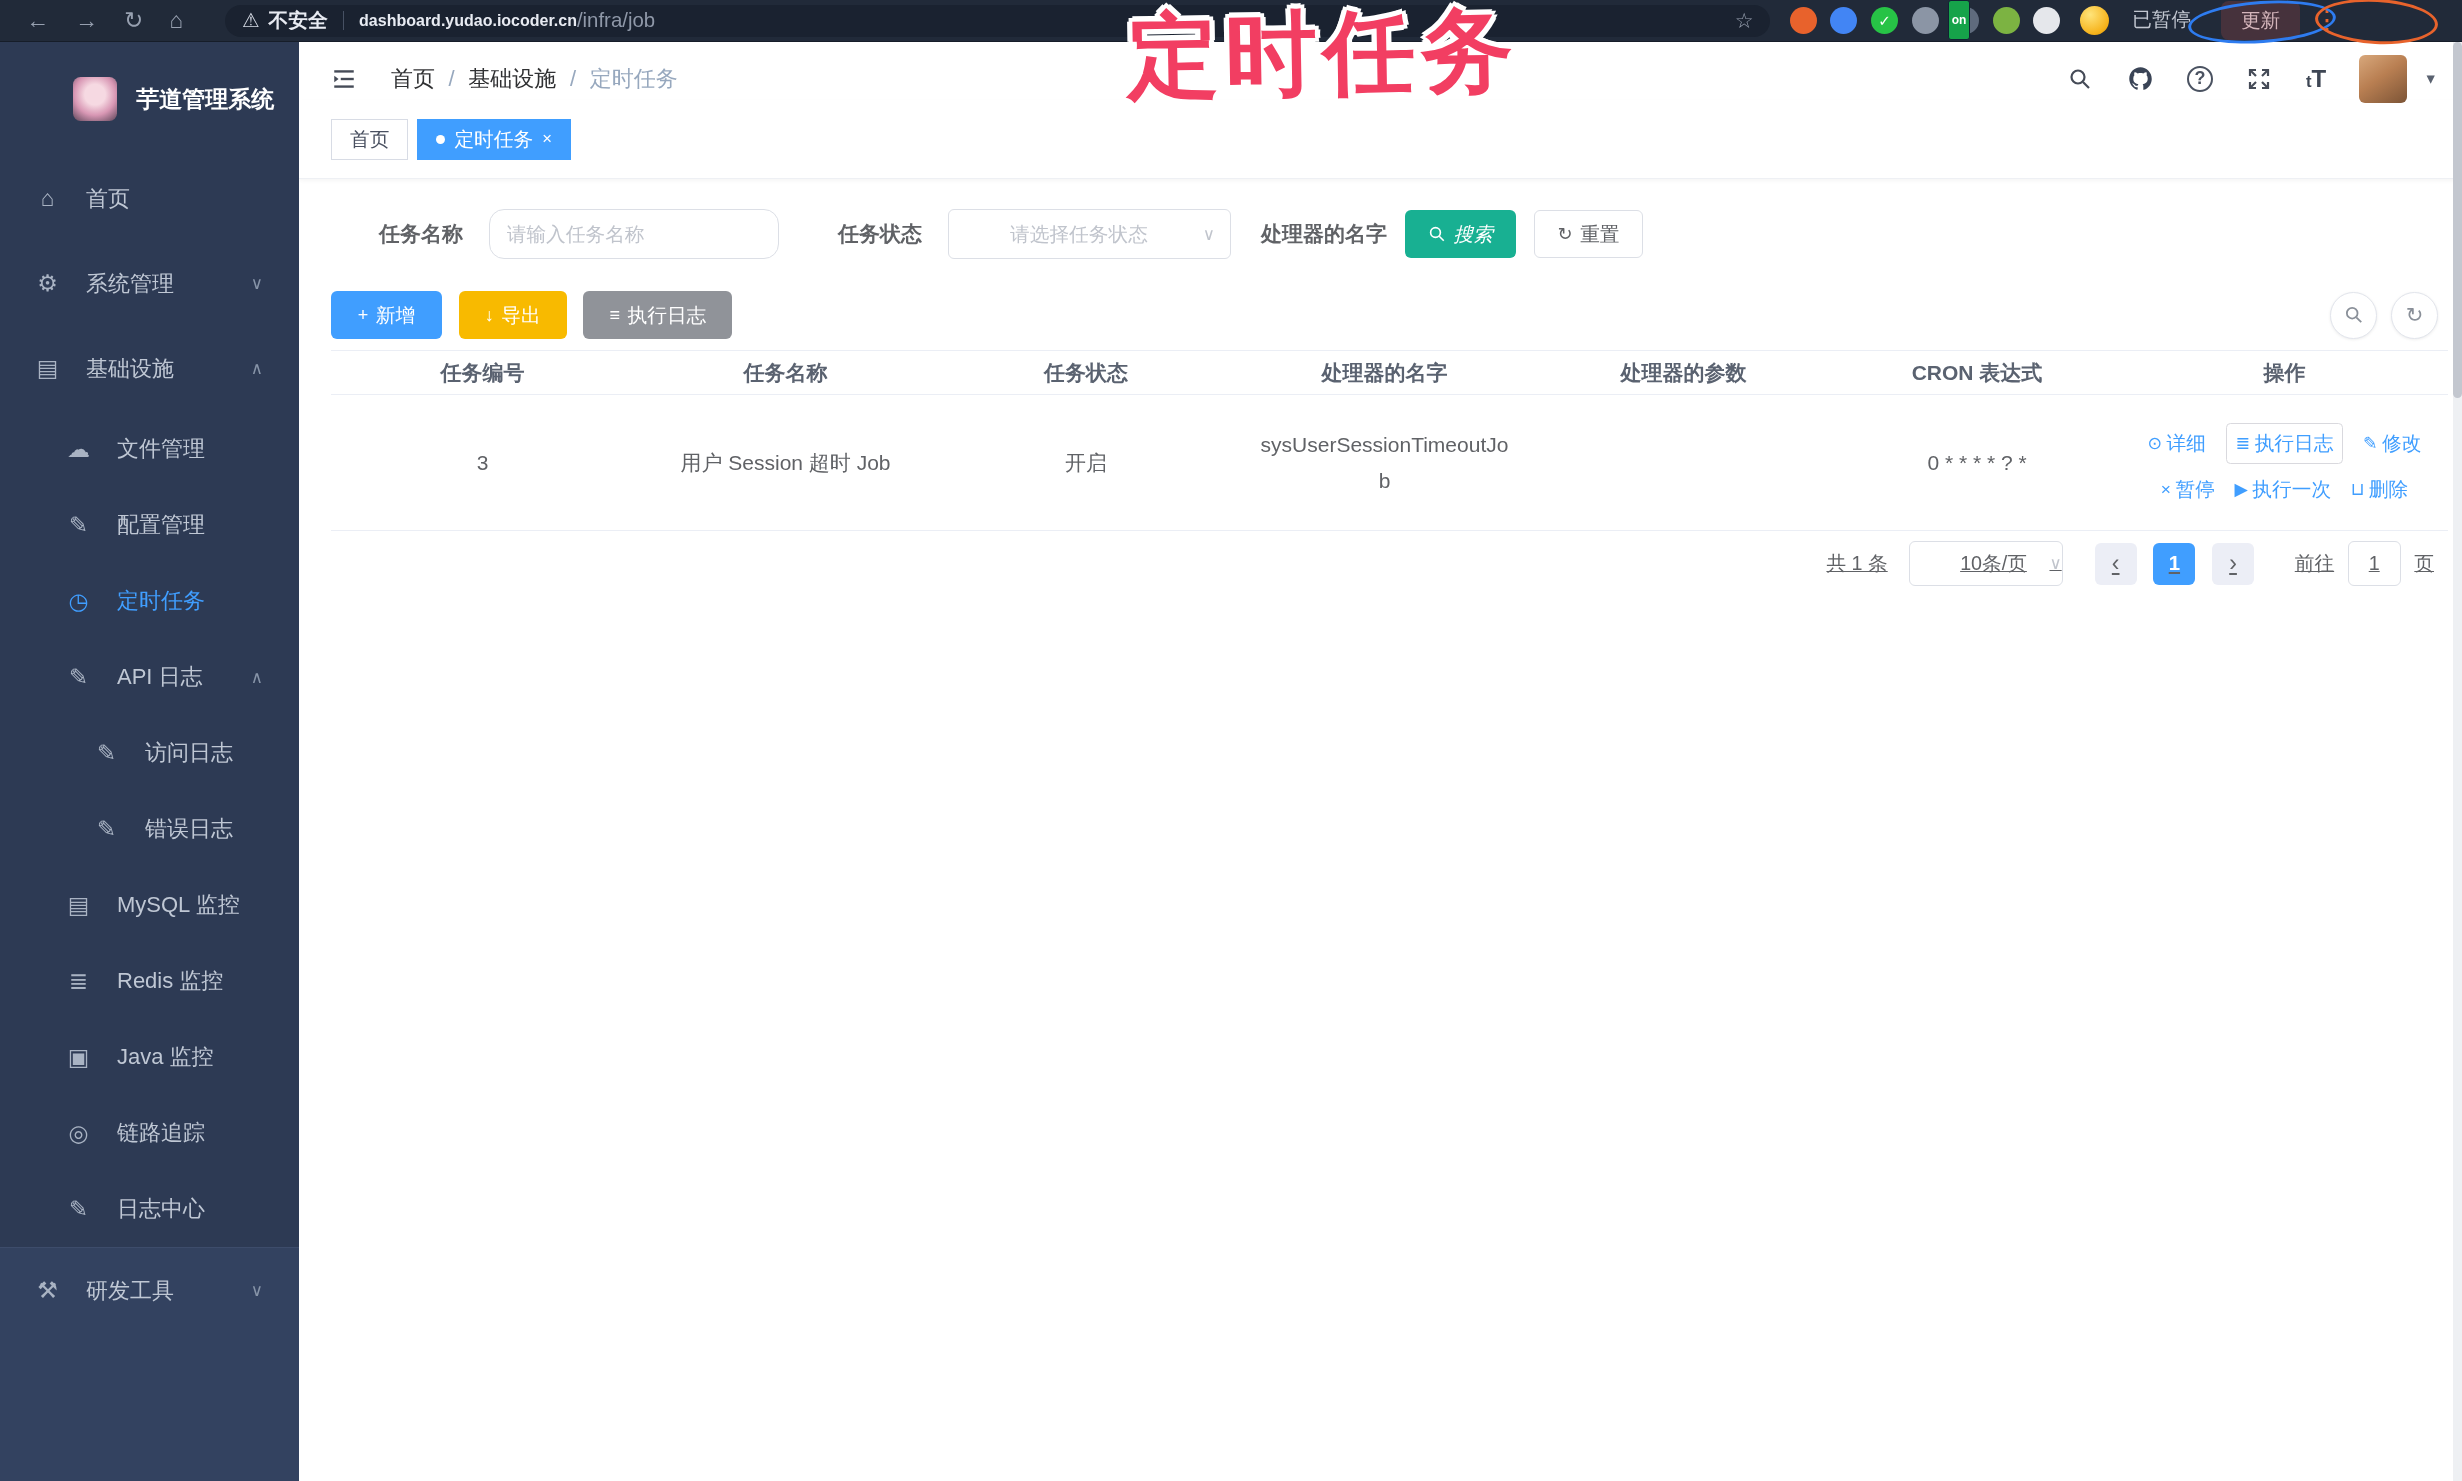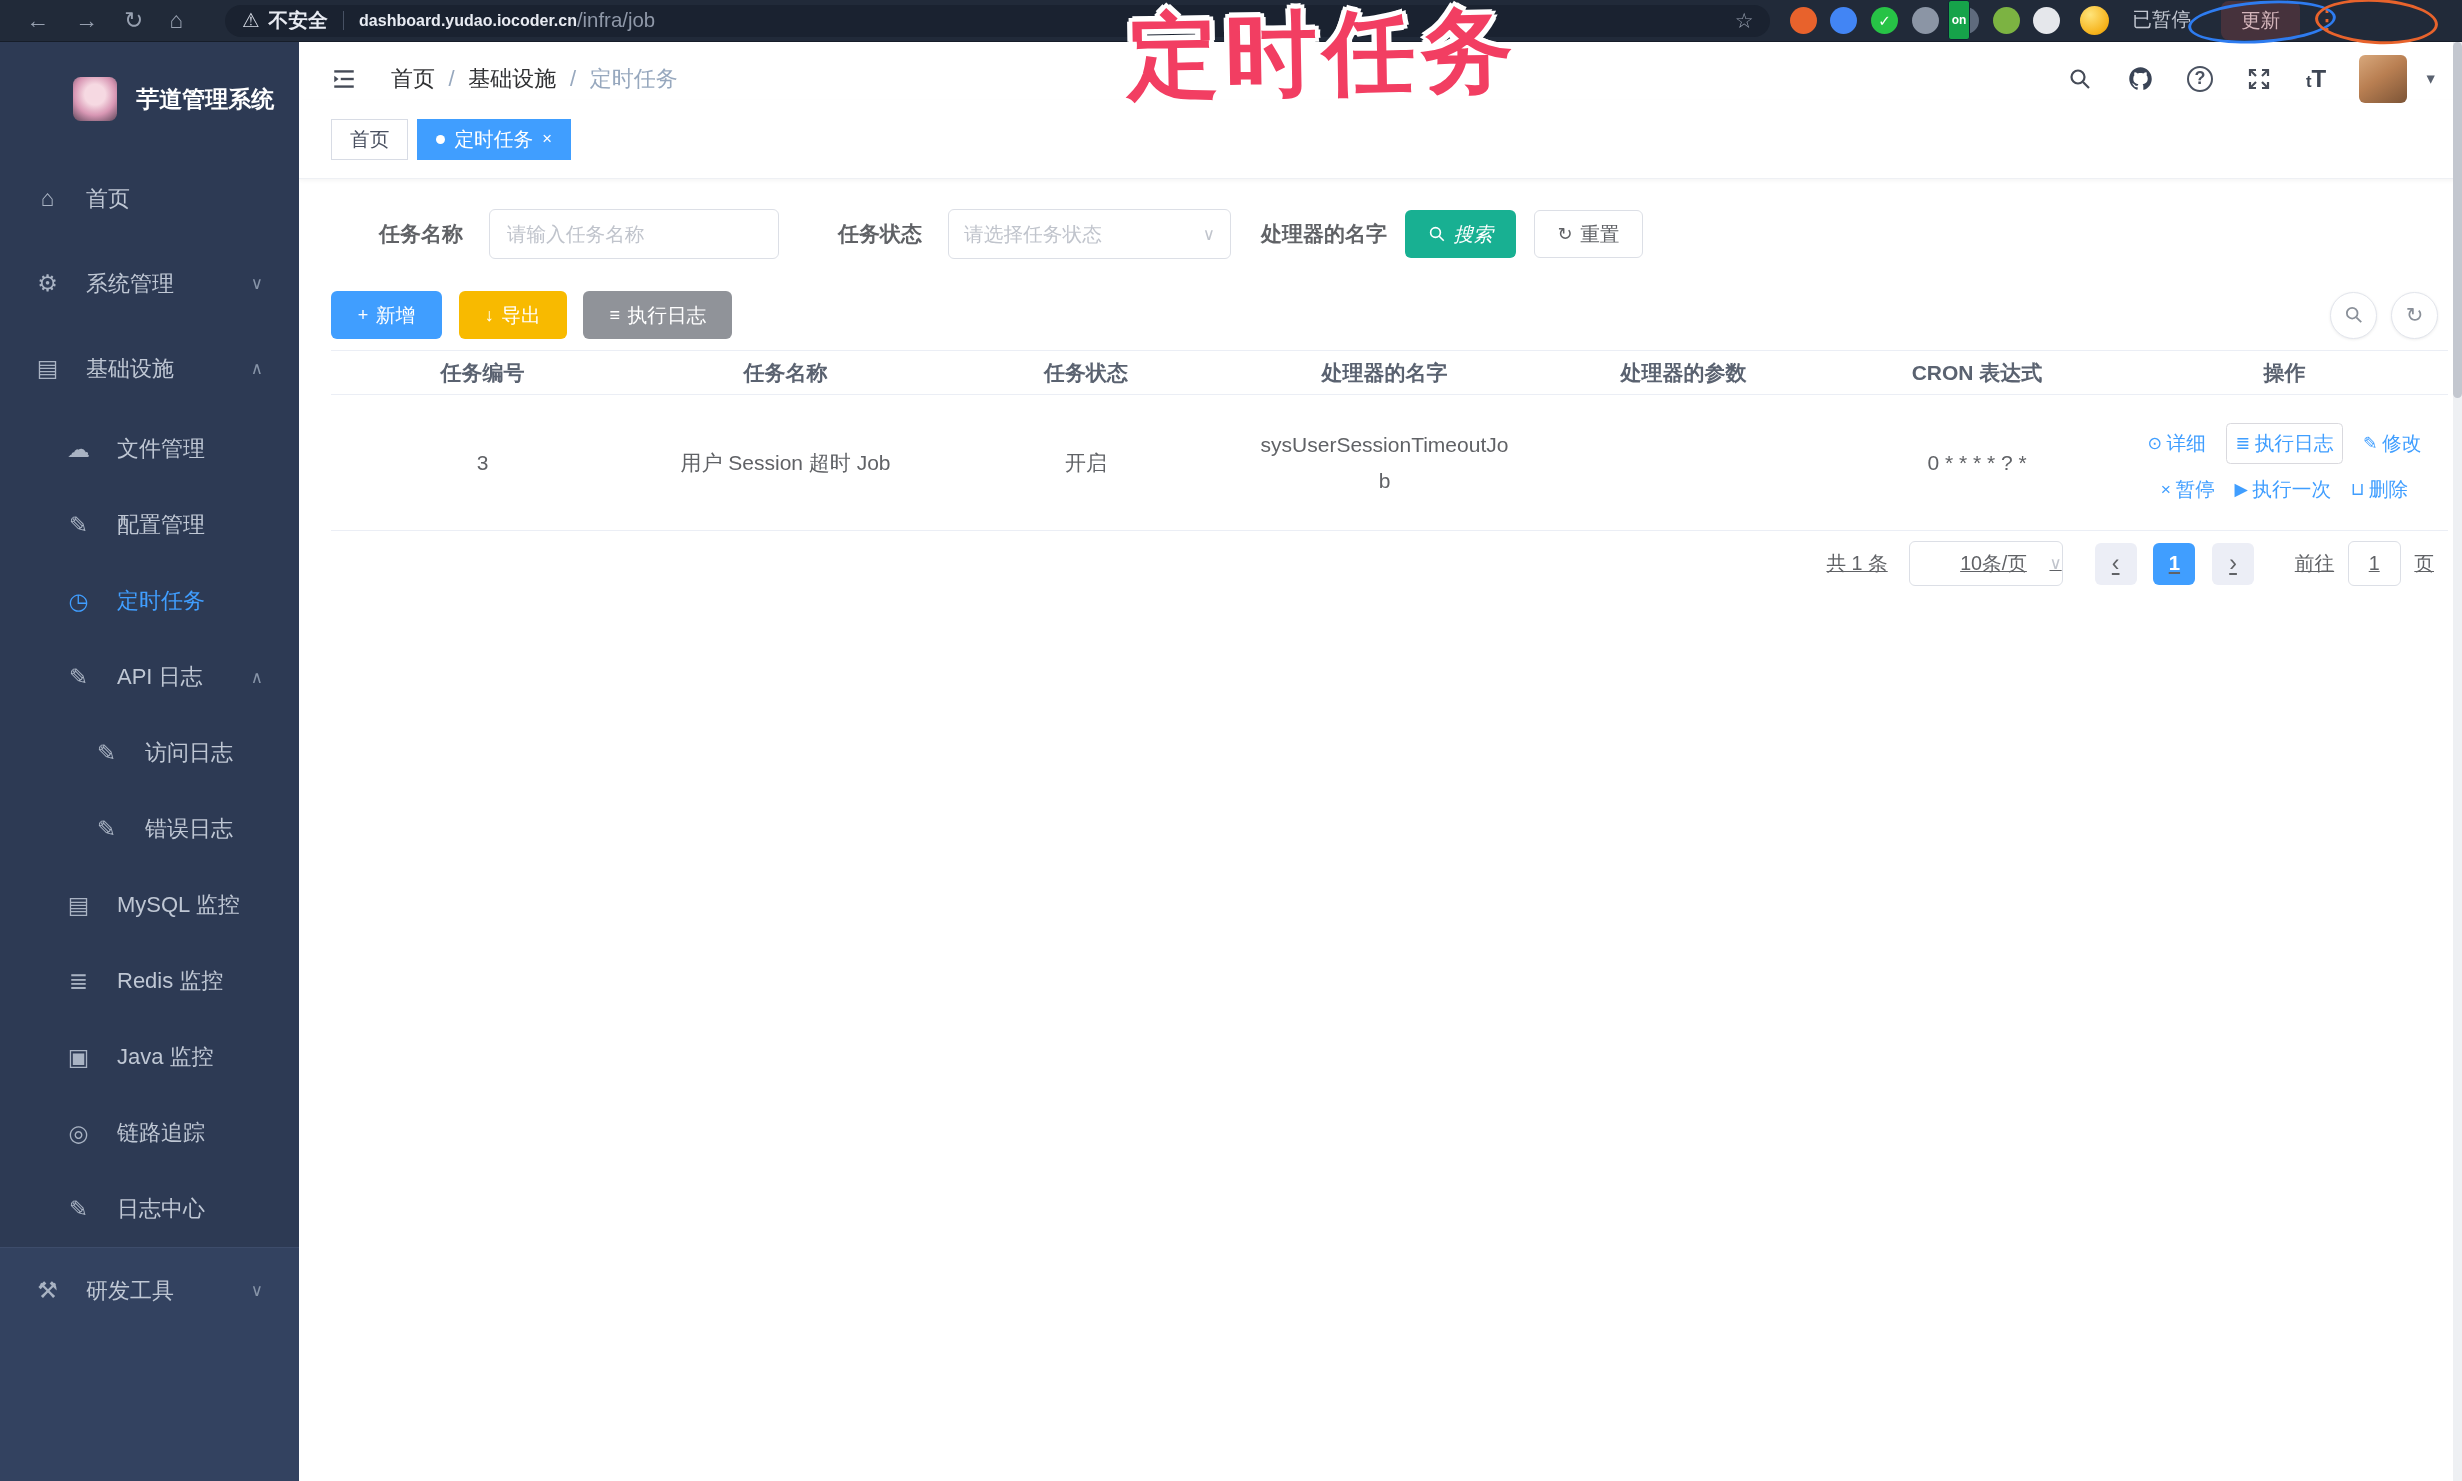--- a/index.html
+++ b/index.html
@@ -101,27 +101,27 @@
          margin-right:9px; cursor:pointer; }
   .tab.active { background:#409eff; border-color:#409eff; color:#fff; }
   .tab-dot { width:9px; height:9px; border-radius:50%; background:#fff; margin-right:9px; }
   .tab-close { font-size:16.7px; margin-left:9px; }
 
   .content { position:relative; height:1303px; }
 
   
   .filter-row { position:absolute; top:30px; left:80px; display:flex; align-items:center; }
   .f-label { font-size:21px; color:#606266; font-weight:bold; white-space:nowrap; }
-  .f-input { height:50px; border:0.8px solid #dcdfe6; border-radius:6px; font-size:19.7px;
+  .f-input { height:50px; border:0.8px solid #dcdfe6; border-radius:15px; font-size:19.7px;
              padding:0 16.7px; color:#606266; outline:none; background:#fff;
              font-family:"Liberation Sans","DejaVu Sans",sans-serif; }
   .f-input::placeholder { color:#c0c4cc; }
   .f-select { height:50px; border:0.8px solid #dcdfe6; border-radius:6px; background:#fff;
               display:inline-flex; align-items:center; padding:0 15px; cursor:pointer; }
-  .f-select .ph { color:#c0c4cc; font-size:19.7px; flex:1; }
+  .f-select .ph { color:#c0c4cc; font-size:19.7px; flex:1;margin-left:46px; }
   .sel-chev { color:#c0c4cc; font-size:16.7px; margin-left:10.6px; }
   .btn { height:48px; border:none; border-radius:6px; font-size:19.7px; color:#fff;
          display:inline-flex; align-items:center; justify-content:center; gap:7.6px;
          cursor:pointer; font-family:"Liberation Sans","DejaVu Sans",sans-serif; }
   .btn .icn { font-size:18px; }
   .btn-search { background:#18b092; width:111px;font-style:italic; }
   .btn-reset { background:#fff; border:0.8px solid #dcdfe6; color:#606266; width:109px; }
 
   
   .toolbar-row { position:absolute; top:112px; left:32px; right:24px; display:flex; align-items:center; }

